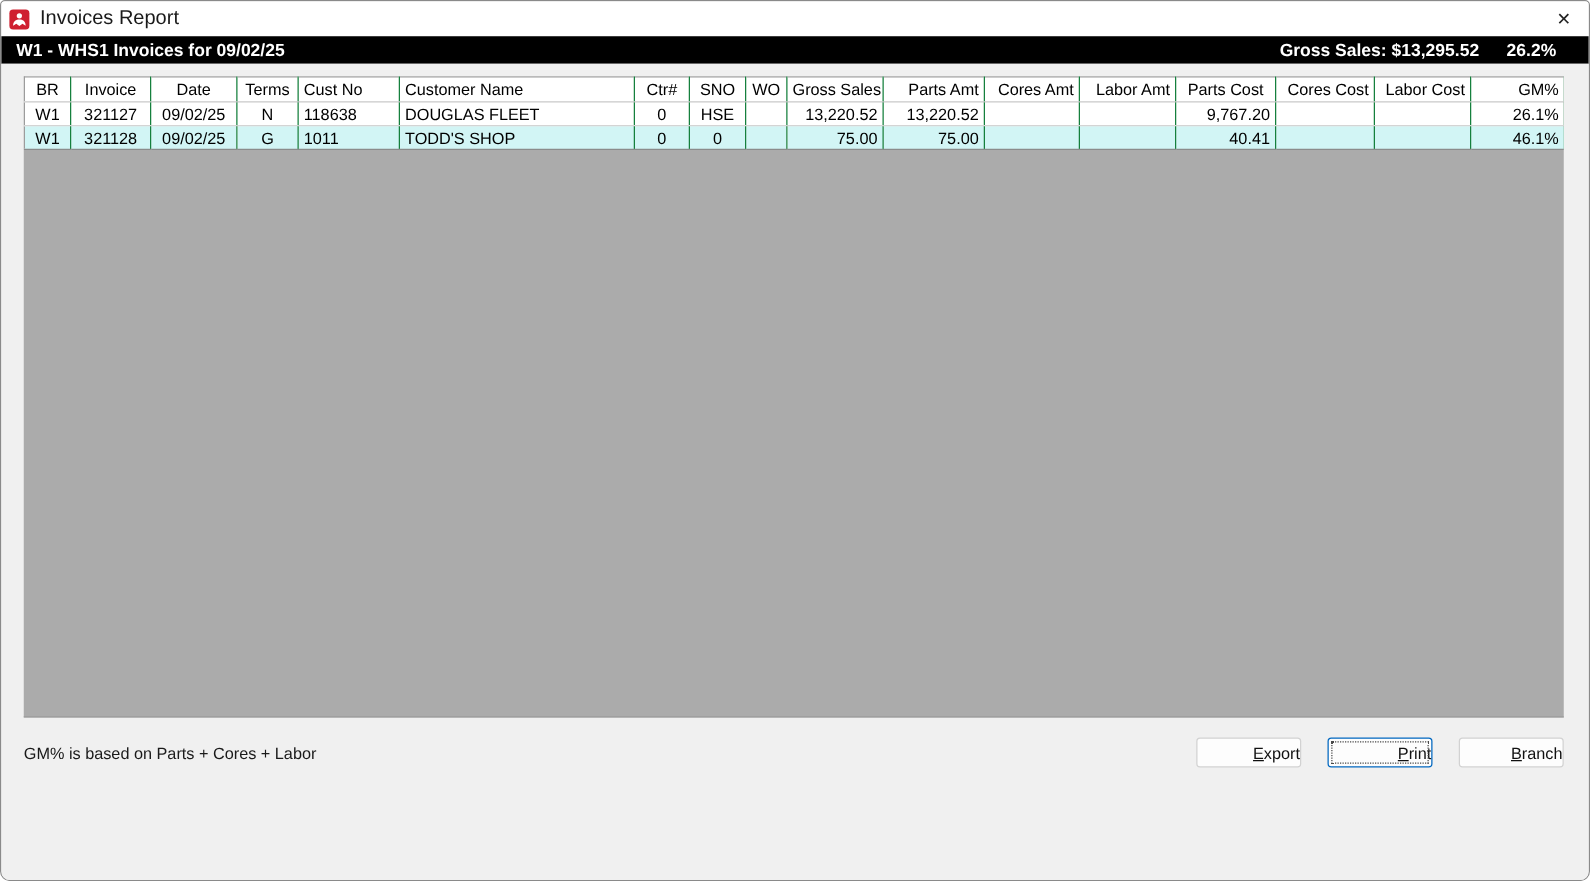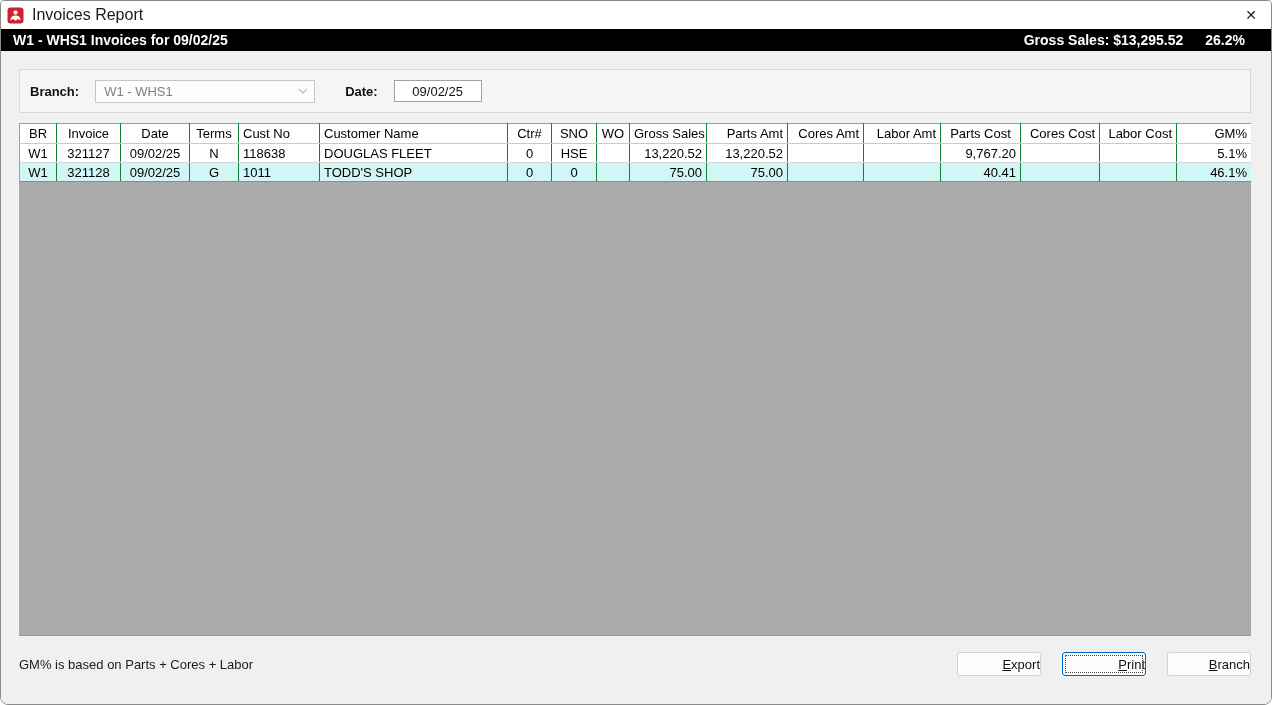--- a/index.html
+++ b/index.html
@@ -67,33 +67,20 @@
   <div class="appbar">
     <span>W1 - WHS1 Invoices for 09/02/25</span>
     <span class="right">
       <span>Gross Sales: $13,295.52</span>
       <span>26.2%</span>
     </span>
   </div>
 
   <div class="body">
 
-    <div class="filter-panel">
-      <span class="flabel">Branch:</span>
-      <div class="dropdown">
-        <span>W1 - WHS1</span>
-        <span class="chev">
-          <svg width="10" height="6" viewBox="0 0 10 6">
-              <polyline points="1,1 5,5 9,1" fill="none" stroke="#b9c3cb" stroke-width="1.4"></polyline>
-            </svg>
-        </span>
-      </div>
-      <span class="flabel date-label">Date:</span>
-      <input class="date-input" value="09/02/25" style="">
-    </div>
 
     <div class="grid-area">
       <table class="grid">
         <colgroup id="grid-colgroup">
             <col style="width: 37px;">
             <col style="width: 64px;">
             <col style="width: 69px;">
             <col style="width: 49px;">
             <col style="width: 81px;">
             <col style="width: 188px;">
@@ -141,21 +128,21 @@
               <td style="text-align: center;">0</td>
               <td style="text-align: center;">HSE</td>
               <td style="text-align: center;"></td>
               <td style="text-align: right;">13,220.52</td>
               <td style="text-align: right;">13,220.52</td>
               <td style="text-align: right;"></td>
               <td style="text-align: right;"></td>
               <td style="text-align: right;">9,767.20</td>
               <td style="text-align: right;"></td>
               <td style="text-align: right;"></td>
-              <td style="text-align: right;">5.1%</td>
+              <td style="text-align: right;">26.1%</td>
             </tr>
             <tr class="highlighted">
               <td style="text-align: center;">W1</td>
               <td style="text-align: center;">321128</td>
               <td style="text-align: center;">09/02/25</td>
               <td style="text-align: center;">G</td>
               <td style="text-align: left;">1011</td>
               <td style="text-align: left;">TODD'S SHOP</td>
               <td style="text-align: center;">0</td>
               <td style="text-align: center;">0</td>

